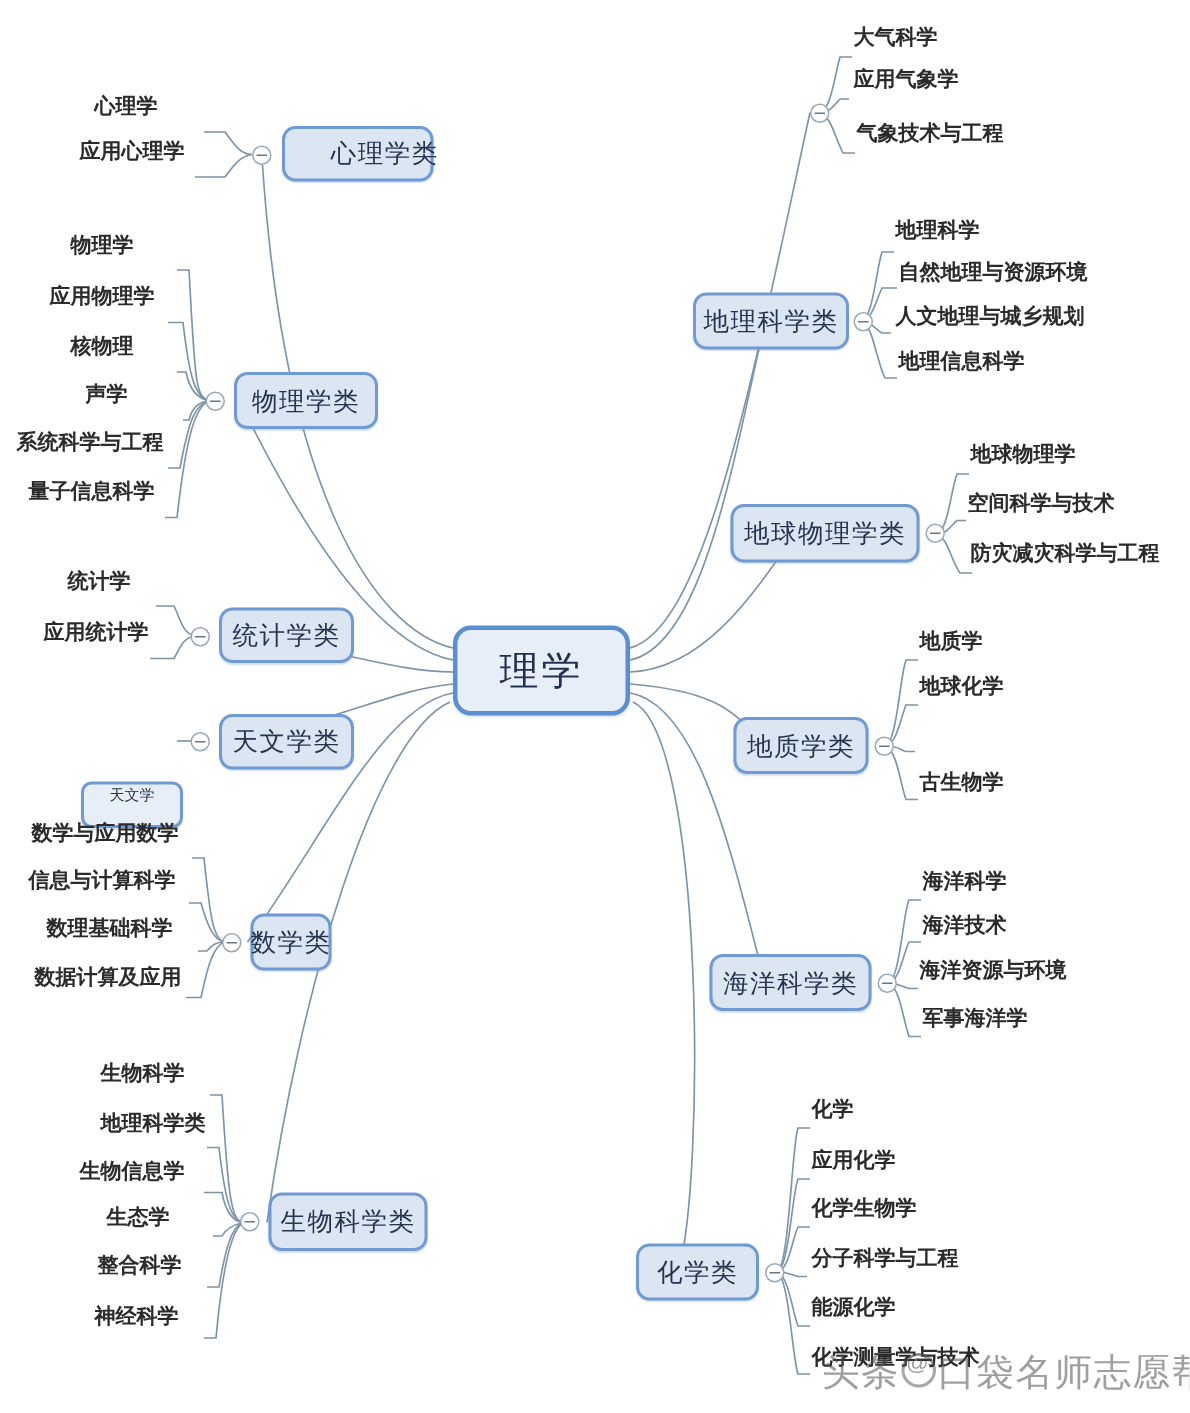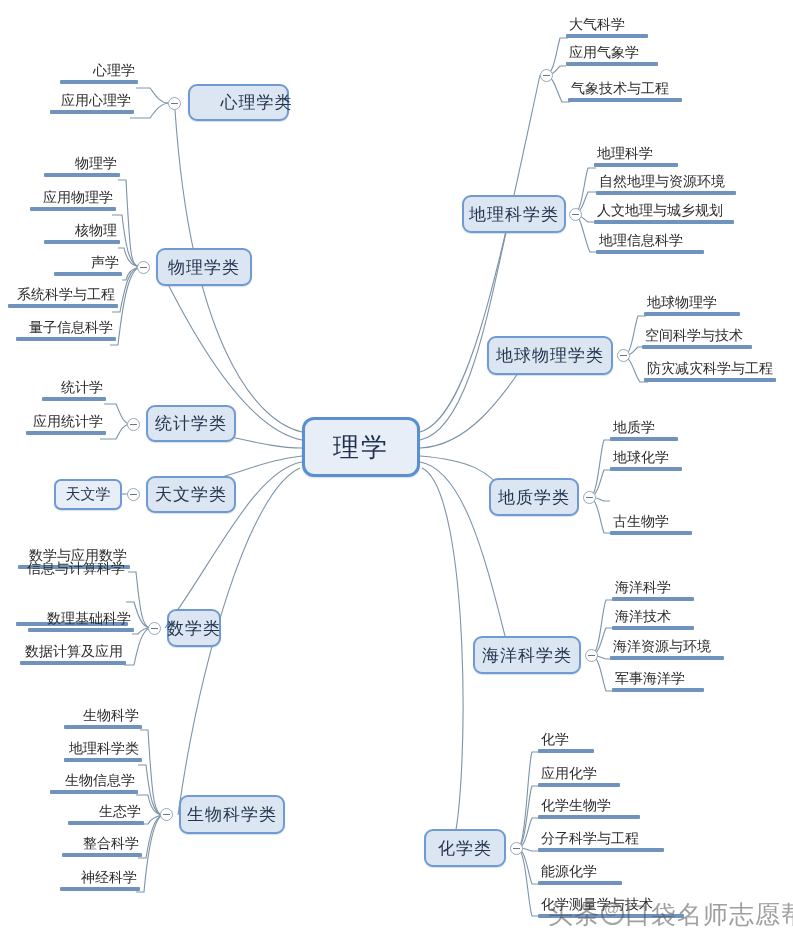--- a/index.html
+++ b/index.html
@@ -52,23 +52,24 @@
     font-size: 17px;
     letter-spacing: 1px;
     white-space: nowrap;
     box-shadow: 0 1px 1px rgba(110,140,180,0.28);
   }
   
   .leaf {
     position: absolute;
     box-sizing: border-box;
     display: flex;
-    flex-direction: column;
+    flex-direction: row;
     justify-content: flex-start;
     white-space: nowrap;
+    font-weight: bold;
   }
   .leaf .leaf-text {
     font-size: 14px;
     color: #2b2b2b;
     line-height: 17px;
     padding: 0 3px 1px 3px;
   }
   .leaf .leaf-bar {
     height: 4px;
     background: #6f93bd;
@@ -77,26 +78,27 @@
   .leaf.align-right .leaf-text { text-align: right; }
   .leaf.align-left  .leaf-text { text-align: left; }
   
   .leaf-box {
     position: absolute;
     box-sizing: border-box;
     background: #e8eef7;
     border: 2px solid #6f9ad3;
     border-radius: 7px;
     display: flex;
-    align-items: center;
+    align-items: flex-start;
     justify-content: center;
-    font-size: 15px;
+    font-size: 10px;
     color: #24364f;
     white-space: nowrap;
     box-shadow: 0 1px 1px rgba(110,140,180,0.25);
+    margin-top: 42px;
   }
   
   .toggle {
     position: absolute;
     width: 13px;
     height: 13px;
     border: 1px solid #9aa8b5;
     border-radius: 50%;
     background: #ffffff;
     box-sizing: border-box;
@@ -330,21 +332,21 @@
   </div>
 
   <div class="leaf-box" style="left:54px; top:479px; width:68px; height:31px;">
     <span>天文学</span>
   </div>
 
   <div class="leaf align-right" style="left:18px; top:547px; width:112px;">
     <div class="leaf-text">数学与应用数学</div>
     <div class="leaf-bar"></div>
   </div>
-  <div class="leaf align-right" style="left:16px; top:560px; width:112px;gap:44px;">
+  <div class="leaf align-right" style="left:16px; top:578px; width:112px;gap:44px;">
     <div class="leaf-text">信息与计算科学</div>
     <div class="leaf-bar"></div>
   </div>
   <div class="leaf align-right" style="left:28px; top:610px; width:106px;">
     <div class="leaf-text">数理基础科学</div>
     <div class="leaf-bar"></div>
   </div>
   <div class="leaf align-right" style="left:20px; top:643px; width:106px;">
     <div class="leaf-text">数据计算及应用</div>
     <div class="leaf-bar"></div>

